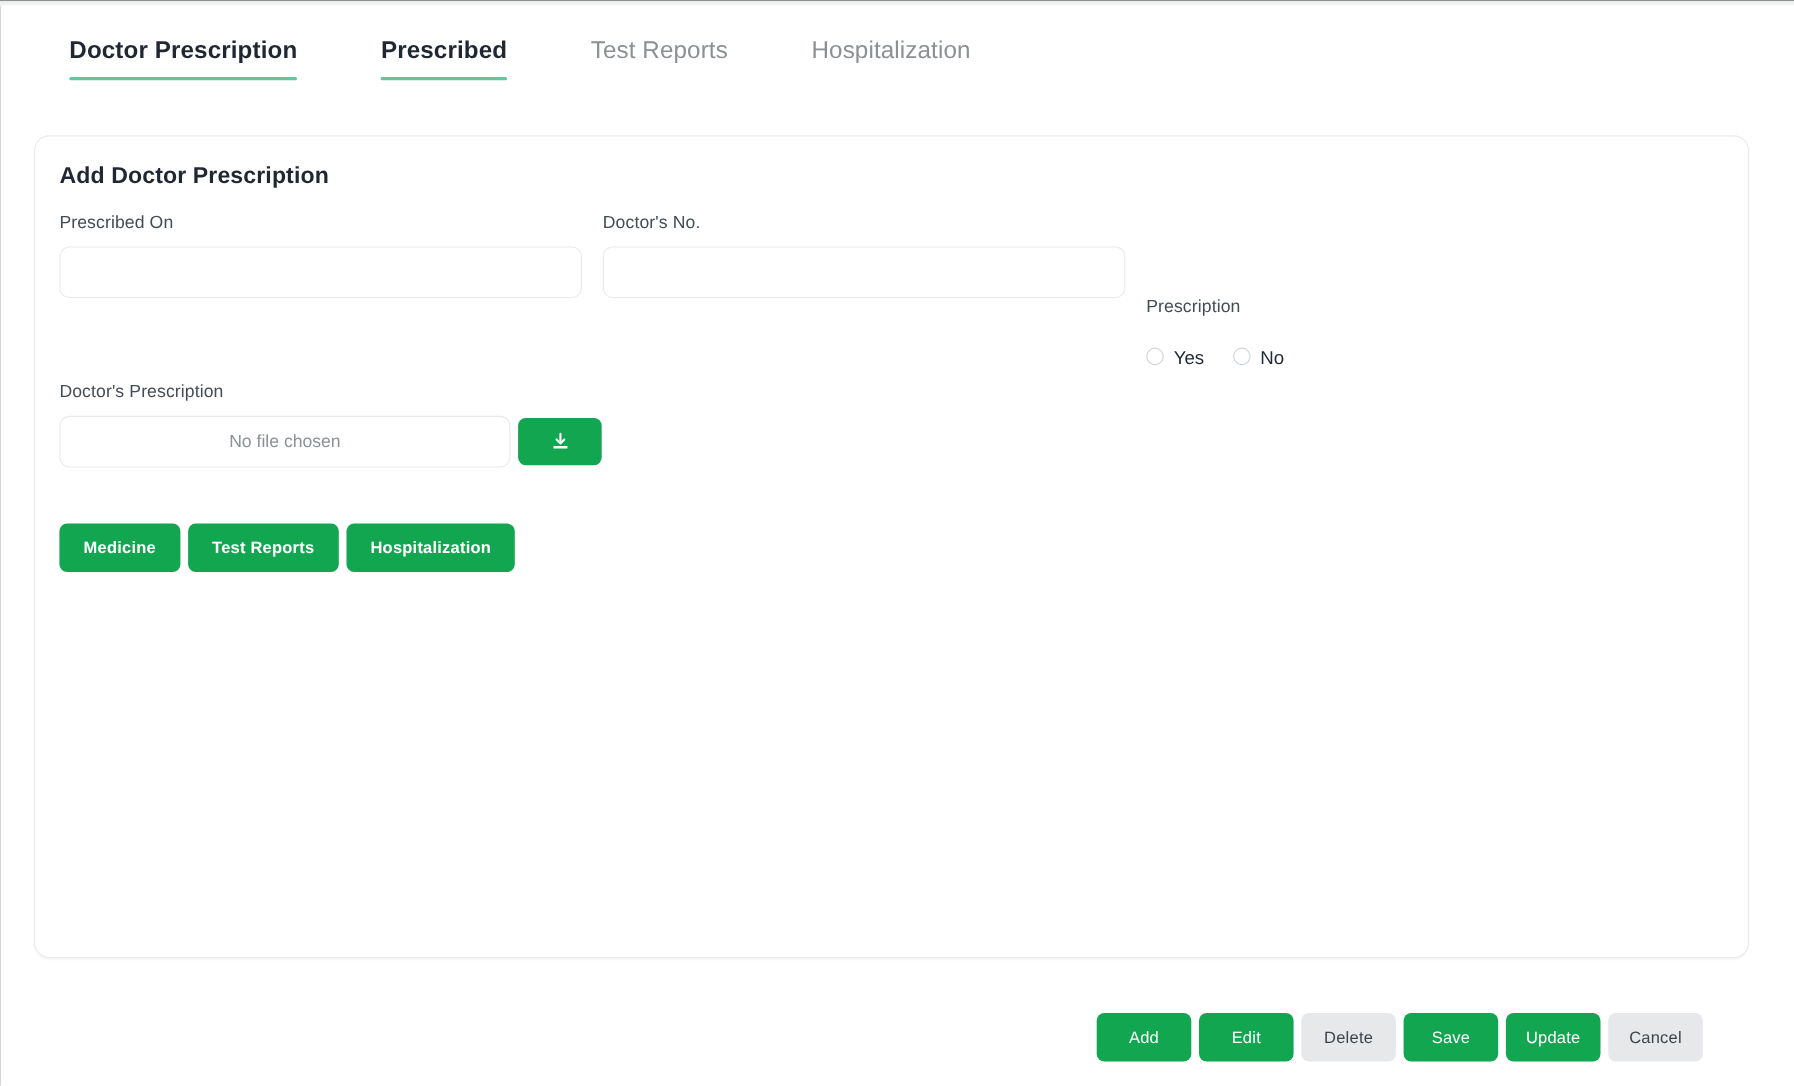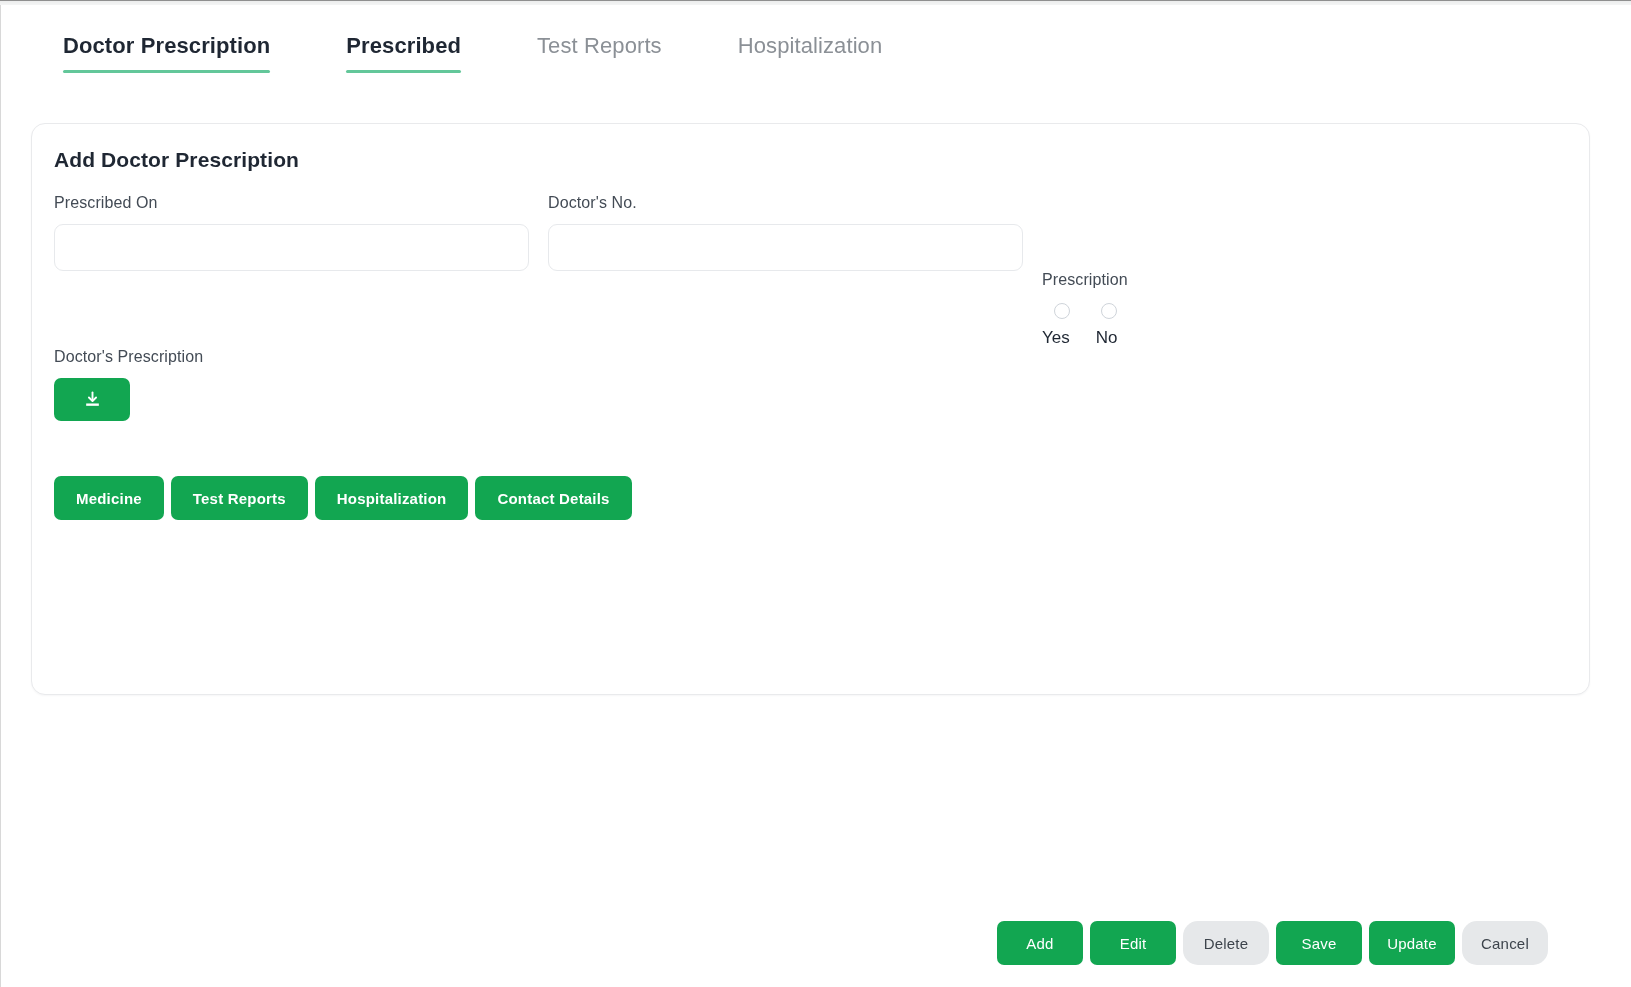--- a/index.html
+++ b/index.html
@@ -64,21 +64,21 @@
   }
   .tab:first-child.active::after { left: 0; right: 20px; }
   .tab:nth-child(2).active::after { left: 20px; right: 20px; }
 
   
   .card {
     position: absolute;
     top: 118px;
     left: 30px;
     width: 1559px;
-    height: 572px;
+    height: 748px;
     background: #ffffff;
     border: 1px solid #e9eaec;
     border-radius: 14px;
     box-shadow: 0 1px 2px rgba(16,24,40,.04);
   }
 
   .card-title {
     position: absolute;
     top: 24px;
     left: 22px;
@@ -125,24 +125,23 @@
   
   .radio-group {
     display: flex;
     align-items: center;
     gap: 26px;
     height: 47px;
     padding-top: 2px;
   }
   .radio-item {
     display: flex;
-    align-items: flex-end;
+    align-items: flex-start;
     gap: 9px;
     cursor: pointer;
-    flex-direction: column;
   }
   .radio-dot {
     width: 16px; height: 16px;
     border: 1.5px solid #cfd4da;
     border-radius: 50%;
     background: #fff;
     flex: none;
   }
   .radio-label {
     font-size: 17px;
@@ -221,21 +220,21 @@
     padding: 0 18px;
     border: none;
     border-radius: 7px;
     font-family: "Liberation Sans", sans-serif;
     font-size: 15px;
     font-weight: normal;
     letter-spacing: .2px;
     cursor: pointer;
   }
   .btn-action.primary { background: #12a651; color: #ffffff; }
-  .btn-action.disabled { background: #e6e8ea; color: #3d444c; border-radius: 15px; }
+  .btn-action.disabled { background: #e6e8ea; color: #3d444c; }
 </style>
 </head>
 <body>
 
 <div class="browser-top-edge"></div>
 
 <div class="page">
 
   <div class="tabbar">
     <div class="tab active">
@@ -284,39 +283,39 @@
             <span class="radio-dot"></span>
             <span class="radio-label">No</span>
           </label>
         </div>
       </div>
 
 
       <div class="field">
         <div class="field-label">Doctor's Prescription</div>
         <div class="file-row">
+          <div class="file-display">No file chosen</div>
           <button class="file-btn">
             <span>
               <svg width="19" height="19" viewBox="0 0 24 24" fill="none" stroke="#ffffff" stroke-width="2.4" stroke-linecap="round" stroke-linejoin="round">
                 <path d="M12 3v10"></path>
                 <path d="M7.5 9.5 12 14l4.5-4.5"></path>
                 <path d="M4 17h16v3H4z" fill="#ffffff" stroke="none"></path>
               </svg>
             </span>
           </button>
         </div>
       </div>
 
     </div>
 
     <div class="section-buttons">
       <button class="btn-green">Medicine</button>
       <button class="btn-green">Test Reports</button>
       <button class="btn-green">Hospitalization</button>
-      <button class="btn-green">Contact Details</button>
     </div>
 
   </div>
 
   <div class="footer-actions">
     <button class="btn-action primary">Add</button>
     <button class="btn-action primary">Edit</button>
     <button class="btn-action disabled">Delete</button>
     <button class="btn-action primary">Save</button>
     <button class="btn-action primary">Update</button>

